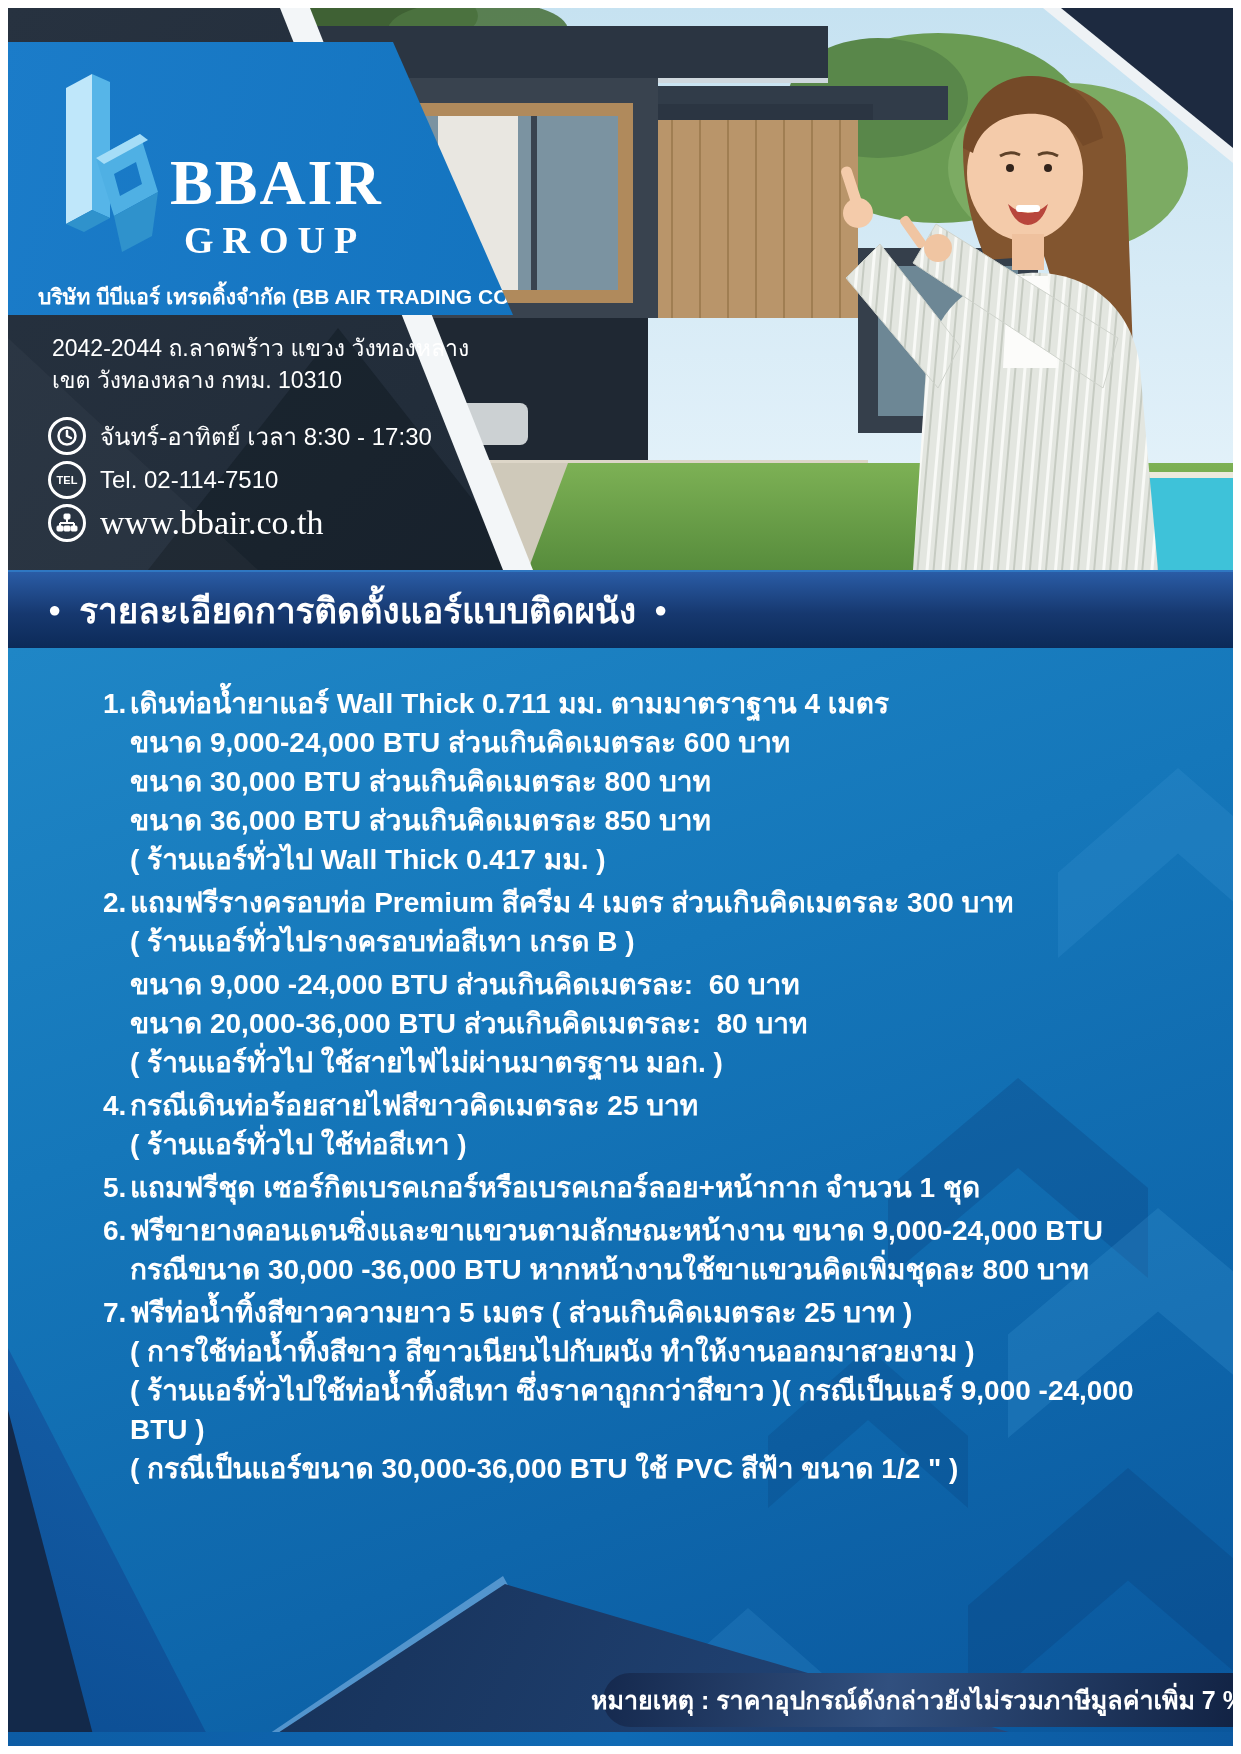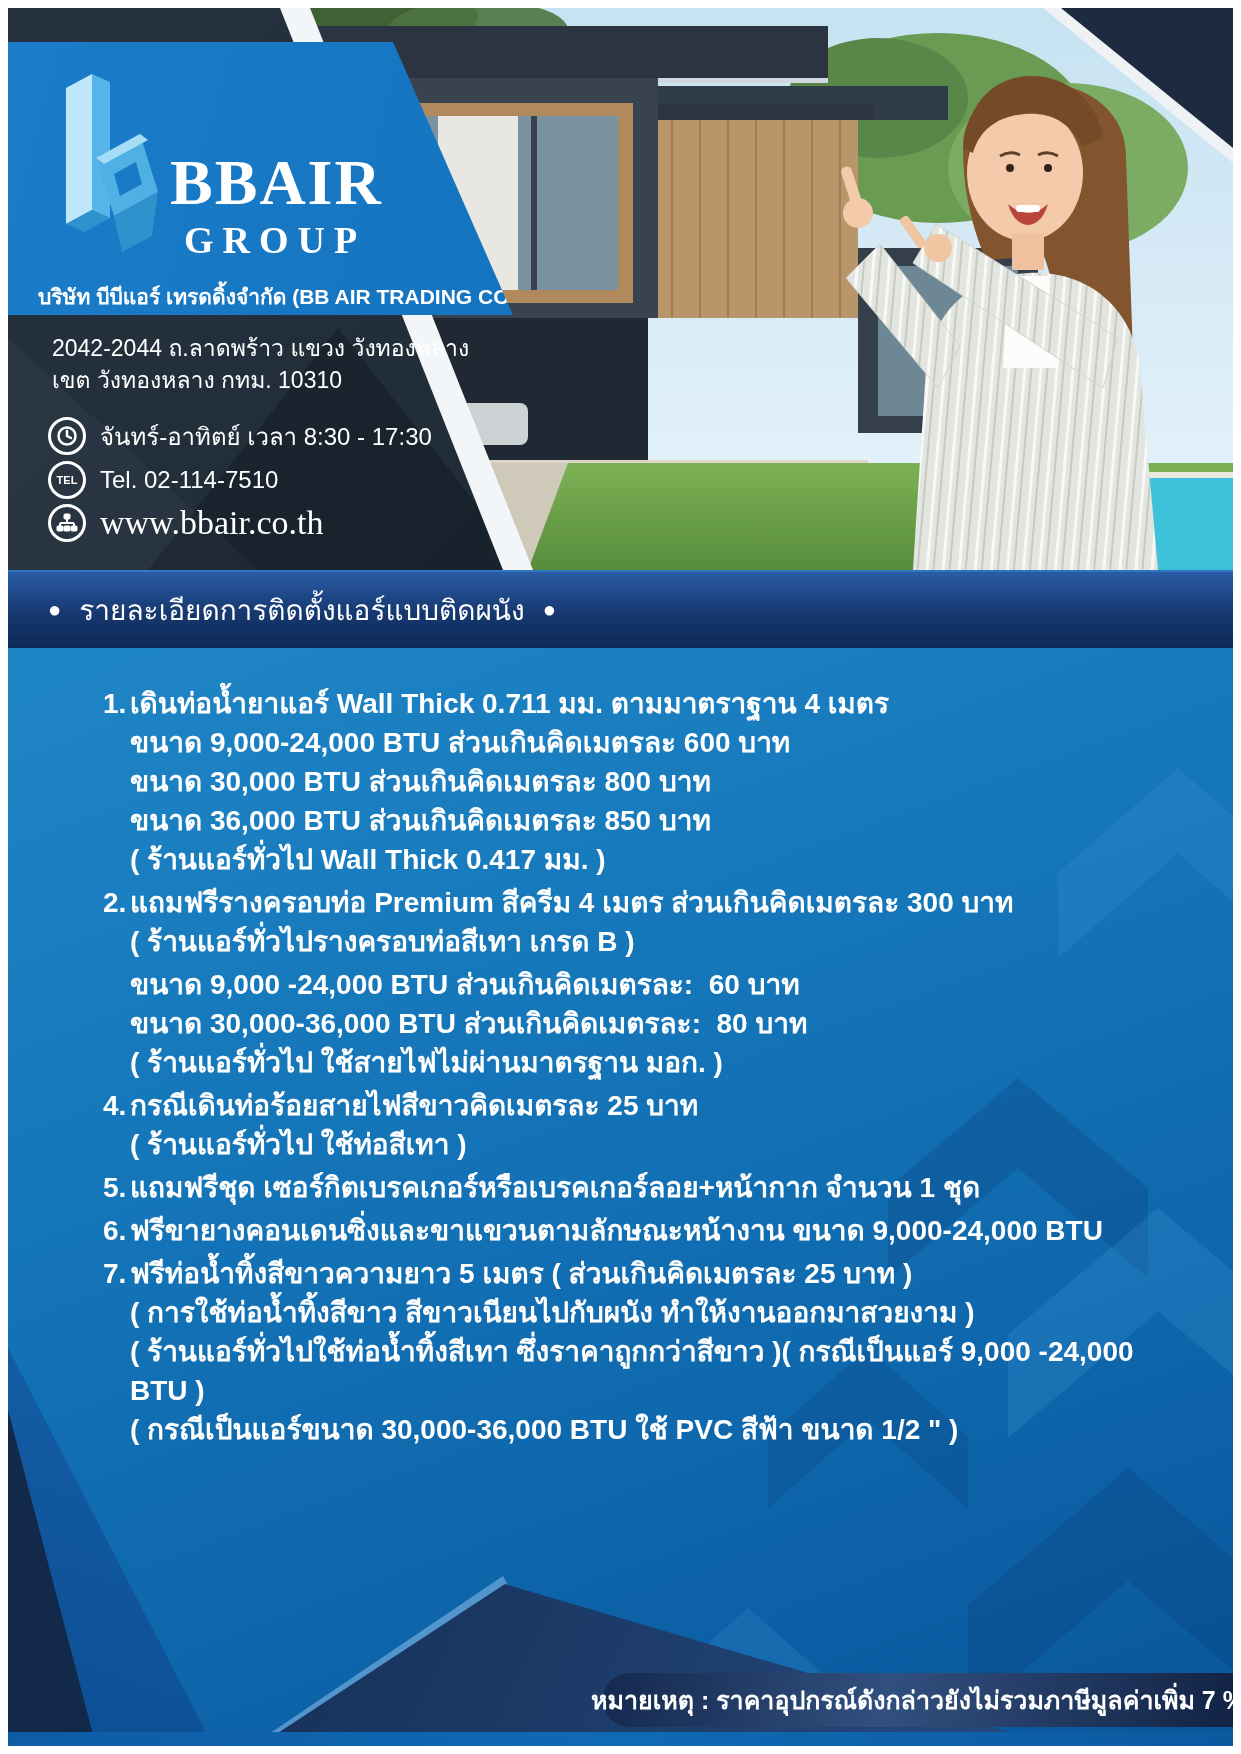--- a/index.html
+++ b/index.html
@@ -24,21 +24,21 @@
   
   .addr{left:44px;color:#ffffff;font-size:23px;white-space:nowrap;}
   .crow{left:40px;height:40px;display:flex;align-items:center;gap:14px;color:#ffffff;}
   .cicon{width:38px;height:38px;border:3px solid #ffffff;border-radius:50%;display:flex;align-items:center;justify-content:center;flex:0 0 auto;box-sizing:border-box;}
   .ctext{font-size:24px;white-space:nowrap;}
   #www-text{font-family:"Liberation Serif","DejaVu Serif",serif;font-size:34px;}
   .telglyph{font-size:11px;font-weight:bold;color:#fff;letter-spacing:0;}
   
   #section-bar{left:0;top:562px;width:1225px;height:78px;background:linear-gradient(180deg,#2a5ca6 0%,#16386f 55%,#0c2a58 100%);display:flex;align-items:center;gap:18px;padding-left:40px;box-sizing:border-box;border-top:2px solid #2f77c2;}
   .bullet{color:#ffffff;font-size:22px;line-height:1;}
-  #section-title{color:#ffffff;font-size:28px;font-weight:normal;white-space:nowrap;}
+  #section-title{color:#ffffff;font-size:35px;font-weight:bold;white-space:nowrap;}
   
   #content{left:0;top:640px;width:1225px;height:1098px;background:linear-gradient(160deg,#1f86c6 0%,#1577ba 35%,#0e66ab 70%,#0a569c 100%);overflow:hidden;}
   .chev{position:absolute;clip-path:polygon(50% 0%,100% 55%,100% 100%,50% 45%,0% 100%,0% 55%);}
   .wedge{position:absolute;left:0;top:0;width:1225px;height:1098px;}
   #w-darkleft{clip-path:polygon(0 742px,92px 1098px,0 1098px);background:#13294a;}
   #w-blueband{clip-path:polygon(0 700px,205px 1098px,88px 1098px,0 762px);background:linear-gradient(200deg,#2a85d4 0%,#0c4e94 100%);}
   #w-bigedge{clip-path:polygon(495px 928px,243px 1098px,262px 1098px,502px 941px);background:rgba(140,190,235,.55);}
   #w-bigdark{clip-path:polygon(497px 936px,1048px 1098px,250px 1098px);background:linear-gradient(115deg,#0d2342 10%,#25497e 90%);}
   #list{left:95px;top:36px;width:1080px;color:#ffffff;font-size:28px;line-height:39px;font-weight:bold;}
   .item{padding-left:27px;margin-bottom:4px;}
@@ -229,32 +229,33 @@
           <div class="line">ขนาด 30,000 BTU ส่วนเกินคิดเมตรละ 800 บาท</div>
           <div class="line">ขนาด 36,000 BTU ส่วนเกินคิดเมตรละ 850 บาท</div>
           <div class="line">( ร้านแอร์ทั่วไป Wall Thick 0.417 มม. )</div>
         </div>
         <div class="item">
           <div class="line first"><span class="num">2.</span>แถมฟรีรางครอบท่อ Premium สีครีม 4 เมตร ส่วนเกินคิดเมตรละ 300 บาท</div>
           <div class="line">( ร้านแอร์ทั่วไปรางครอบท่อสีเทา เกรด B )</div>
         </div>
         <div class="item">
           <div class="line">ขนาด 9,000 -24,000 BTU ส่วนเกินคิดเมตรละ:  60 บาท</div>
-          <div class="line">ขนาด 30,000-36,000 BTU ส่วนเกินคิดเมตรละ:  80 บาท</div>
+          <div class="line">ขนาด 20,000-36,000 BTU ส่วนเกินคิดเมตรละ:  80 บาท</div>
           <div class="line">( ร้านแอร์ทั่วไป ใช้สายไฟไม่ผ่านมาตรฐาน มอก. )</div>
         </div>
         <div class="item">
           <div class="line first"><span class="num">4.</span>กรณีเดินท่อร้อยสายไฟสีขาวคิดเมตรละ 25 บาท</div>
           <div class="line">( ร้านแอร์ทั่วไป ใช้ท่อสีเทา )</div>
         </div>
         <div class="item">
           <div class="line first"><span class="num">5.</span>แถมฟรีชุด เซอร์กิตเบรคเกอร์หรือเบรคเกอร์ลอย+หน้ากาก จำนวน 1 ชุด</div>
         </div>
         <div class="item">
           <div class="line first"><span class="num">6.</span>ฟรีขายางคอนเดนซิ่งและขาแขวนตามลักษณะหน้างาน ขนาด 9,000-24,000 BTU</div>
+          <div class="line">กรณีขนาด 30,000 -36,000 BTU หากหน้างานใช้ขาแขวนคิดเพิ่มชุดละ 800 บาท</div>
         </div>
         <div class="item">
           <div class="line first"><span class="num">7.</span>ฟรีท่อน้ำทิ้งสีขาวความยาว 5 เมตร ( ส่วนเกินคิดเมตรละ 25 บาท )</div>
           <div class="line">( การใช้ท่อน้ำทิ้งสีขาว สีขาวเนียนไปกับผนัง ทำให้งานออกมาสวยงาม )</div>
           <div class="line">( ร้านแอร์ทั่วไปใช้ท่อน้ำทิ้งสีเทา ซึ่งราคาถูกกว่าสีขาว )( กรณีเป็นแอร์ 9,000 -24,000 BTU )</div>
           <div class="line">( กรณีเป็นแอร์ขนาด 30,000-36,000 BTU ใช้ PVC สีฟ้า ขนาด 1/2 " )</div>
         </div>
       </div>
 
     <div id="note-bar" class="abs">

